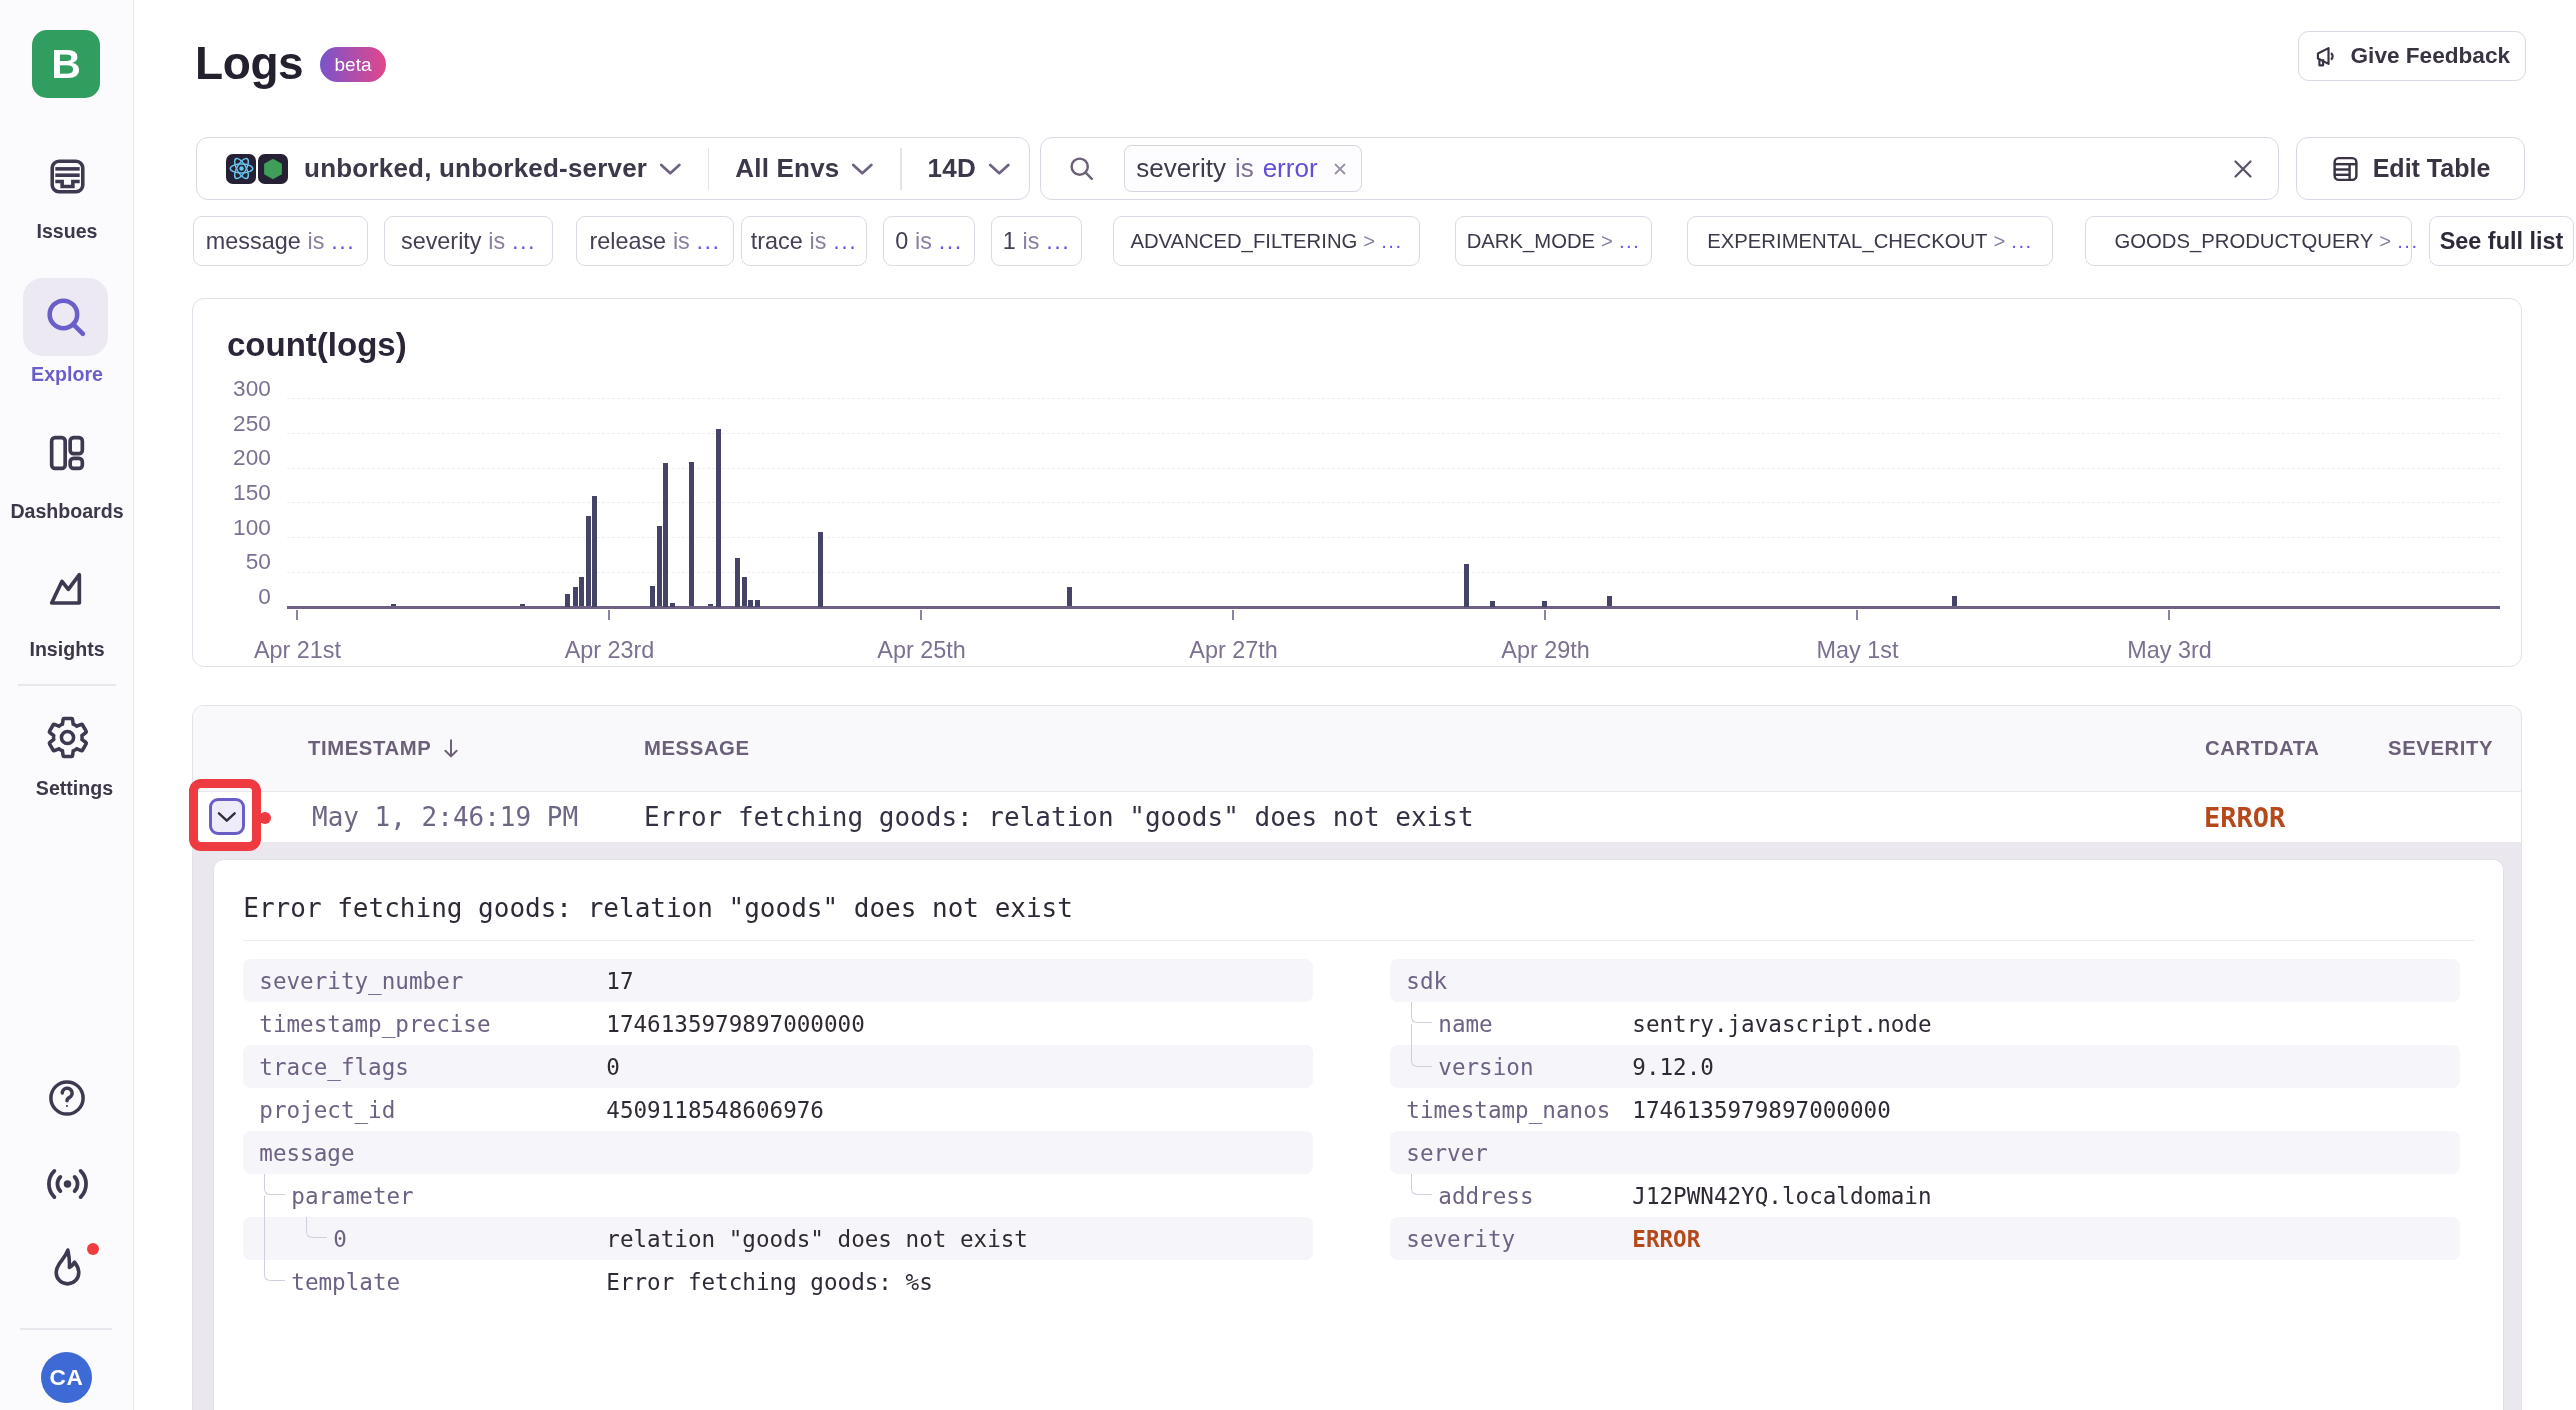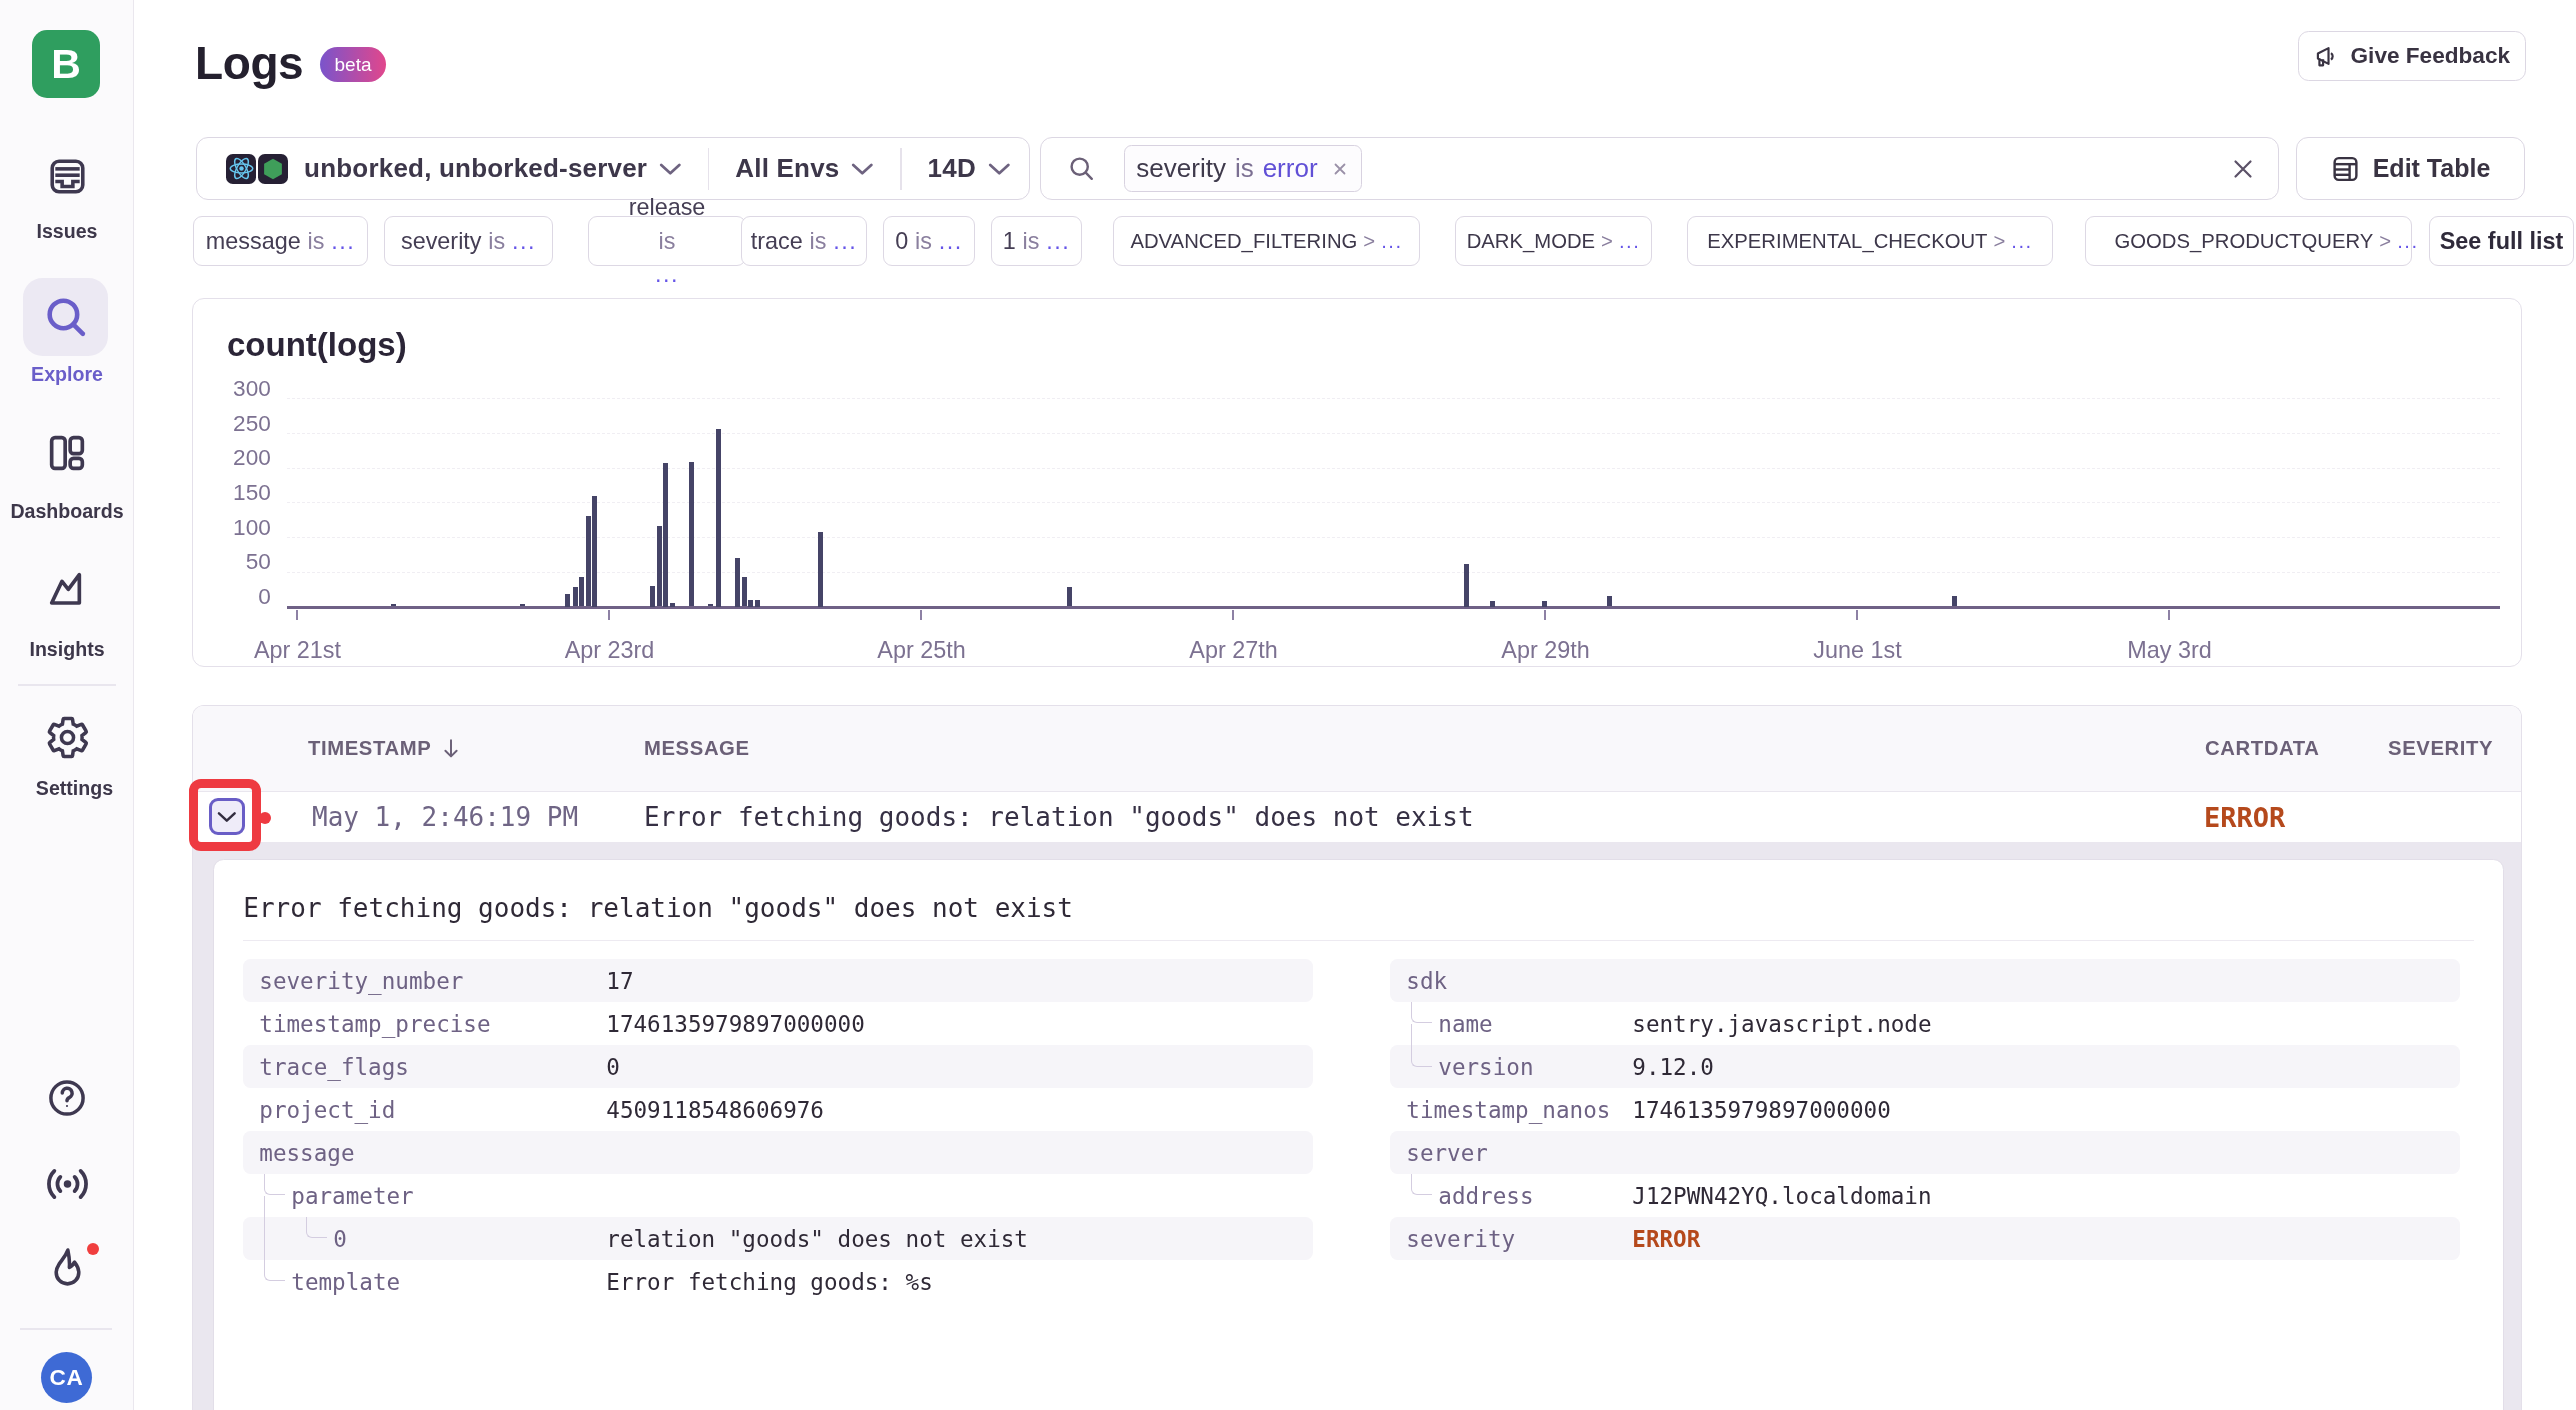--- a/index.html
+++ b/index.html
@@ -276,21 +276,21 @@
     <div class="chip" style="left: 193px; width: 175px;">
       <span class="c-key">message</span>
       <span class="c-op">is</span>
       <span class="c-more">...</span>
     </div>
     <div class="chip" style="left: 384px; width: 169px;">
       <span class="c-key">severity</span>
       <span class="c-op">is</span>
       <span class="c-more">...</span>
     </div>
-    <div class="chip" style="left: 588px; width: 158px; flex-direction: column;">
+    <div class="chip" style="left: 576px; width: 158px;">
       <span class="c-key">release</span>
       <span class="c-op">is</span>
       <span class="c-more">...</span>
     </div>
     <div class="chip" style="left: 741px; width: 126px;">
       <span class="c-key">trace</span>
       <span class="c-op">is</span>
       <span class="c-more">...</span>
     </div>
     <div class="chip" style="left: 883px; width: 92px;">
@@ -349,21 +349,21 @@
       <div class="xtick-label" style="left:29px; top:338px;">Apr 21st</div>
       <div class="xtick" style="left:415px; top:311px;"></div>
       <div class="xtick-label" style="left:341px; top:338px;">Apr 23rd</div>
       <div class="xtick" style="left:727px; top:311px;"></div>
       <div class="xtick-label" style="left:653px; top:338px;">Apr 25th</div>
       <div class="xtick" style="left:1039px; top:311px;"></div>
       <div class="xtick-label" style="left:965px; top:338px;">Apr 27th</div>
       <div class="xtick" style="left:1351px; top:311px;"></div>
       <div class="xtick-label" style="left:1277px; top:338px;">Apr 29th</div>
       <div class="xtick" style="left:1663px; top:311px;"></div>
-      <div class="xtick-label" style="left:1589px; top:338px;">June 1st</div>
+      <div class="xtick-label" style="left:1589px; top:338px;">May 1st</div>
       <div class="xtick" style="left:1975px; top:311px;"></div>
       <div class="xtick-label" style="left:1901px; top:338px;">May 3rd</div>
       <div class="bar" style="left:198px; top:305px; height:2.3px;" title="Apr 21 14:50: 3"></div>
       <div class="bar" style="left:327px; top:305px; height:2.3px;" title="Apr 22 10:40: 3"></div>
       <div class="bar" style="left:372px; top:295px; height:12.5px;" title="Apr 22 17:37: 18"></div>
       <div class="bar" style="left:380px; top:288px; height:19.4px;" title="Apr 22 18:48: 28"></div>
       <div class="bar" style="left:386px; top:278px; height:29px;" title="Apr 22 19:42: 42"></div>
       <div class="bar" style="left:393px; top:217px; height:90px;" title="Apr 22 20:46: 130"></div>
       <div class="bar" style="left:399px; top:197px; height:111px;" title="Apr 22 21:40: 160"></div>
       <div class="bar" style="left:457px; top:287px; height:21px;" title="Apr 23 06:43: 30"></div>

